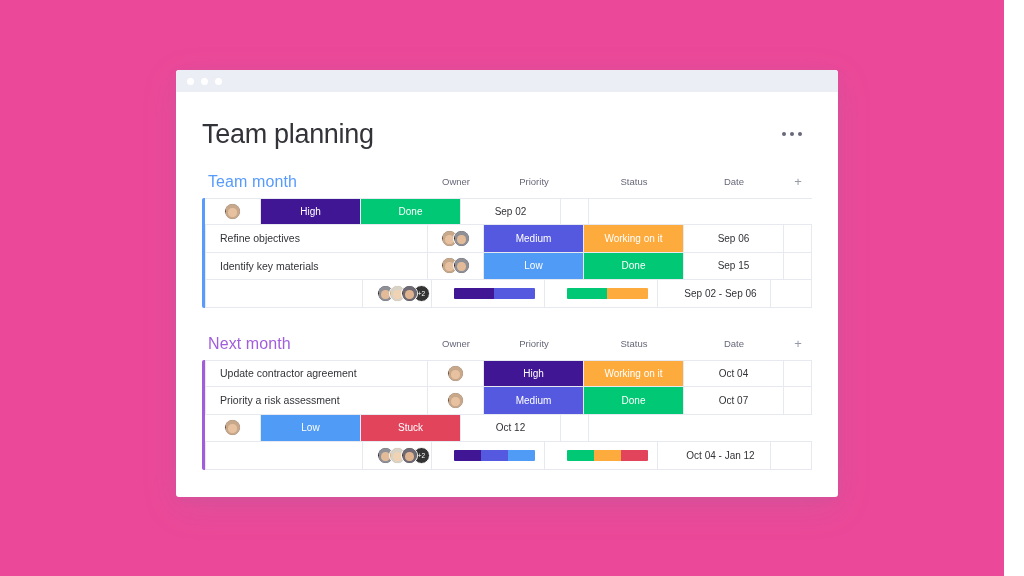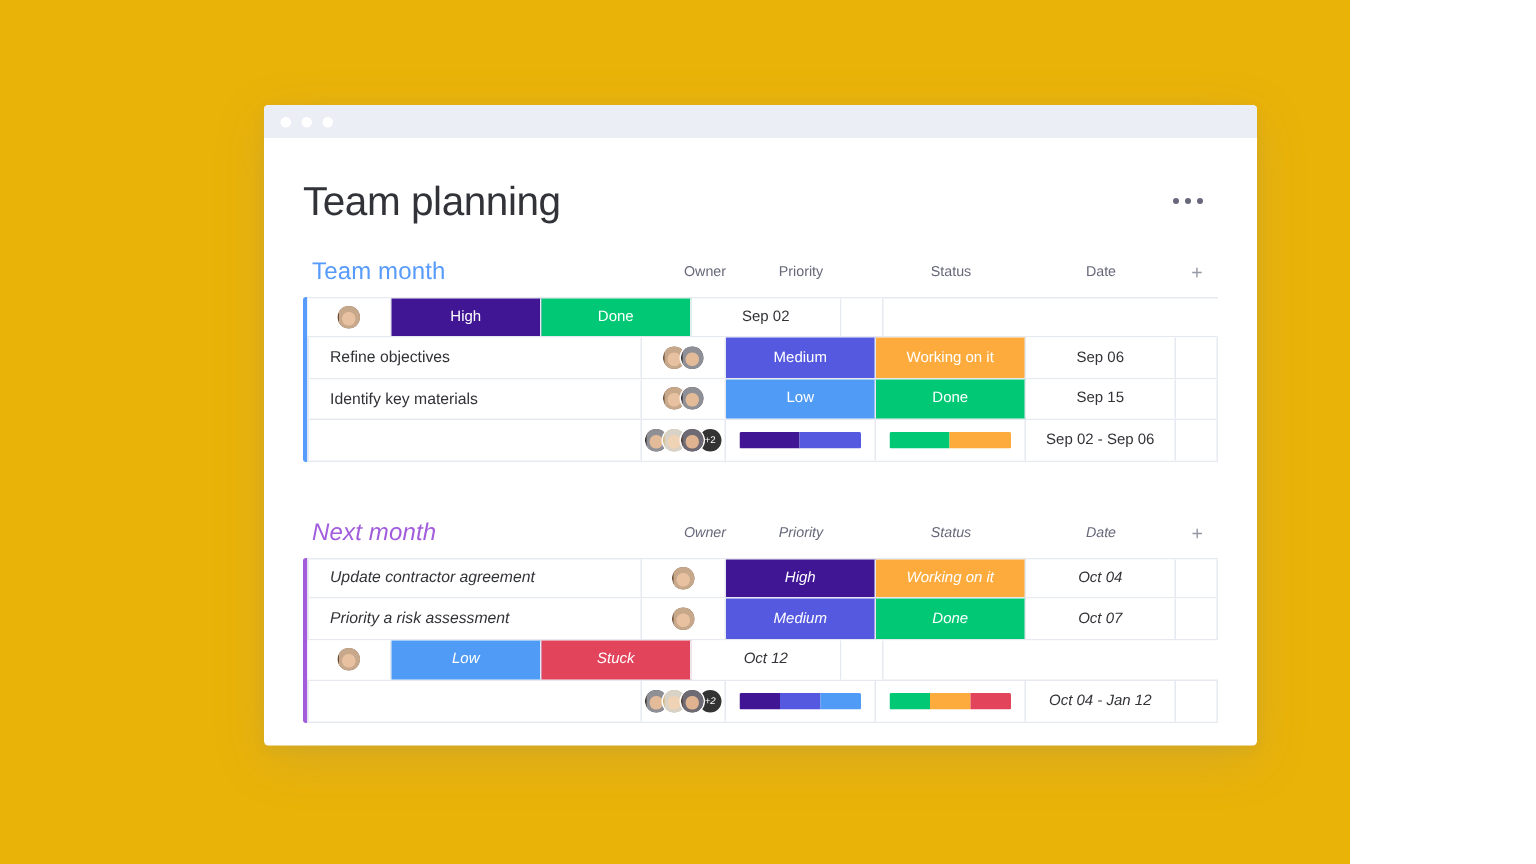--- a/index.html
+++ b/index.html
@@ -3,21 +3,21 @@
 <meta charset="utf-8">
 <style>
   * { box-sizing: border-box; margin: 0; padding: 0; }
   html, body {
     width: 1024px; height: 576px;
     background: #ffffff;
     font-family: "Liberation Sans", sans-serif;
     overflow: hidden;
   }
 
-  .stage { position: relative; width: 900px; height: 576px; background: #eab308; }
+  .stage { position: relative; width: 1004px; height: 576px; background: #ec4899; }
 
   
   .window {
     position: absolute;
     left: 176px; top: 70px;
     width: 662px; height: 427px;
     background: #ffffff;
     border-radius: 3px;
     box-shadow: 0 10px 34px rgba(120,130,160,.17), 0 2px 8px rgba(120,130,160,.10);
     overflow: hidden;
@@ -40,41 +40,41 @@
     font-weight: 400;
     color: #323338;
     letter-spacing: -0.3px;
     line-height: 1.1;
   }
   .kebab { display: flex; gap: 4px; align-items: center; margin-top: 12px; margin-right: 10px; cursor: pointer; }
   .kebab i { width: 4px; height: 4px; border-radius: 50%; background: #676879; display: block; }
 
   
   .section { margin-top: 20px; }
-  .section.next { margin-top: 36px; font-style: italic; }
+  .section.next { margin-top: 24px; }
 
   .colhead {
     display: flex;
     align-items: center;
     height: 24px;
     padding-left: 6px;
   }
   .group-name { font-size: 16px; font-weight: 400; letter-spacing: .1px; }
   .group-name.blue { color: #579bfc; }
   .group-name.purple { color: #a25ddc; }
 
   .spacer { flex: 1 1 auto; }
 
   .chead {
     font-size: 9.5px;
     color: #676879;
     text-align: center;
     flex: 0 0 auto;
   }
-  .c-owner   { width: 56px; text-align: right; }
+  .c-owner   { width: 56px; }
   .c-prio    { width: 100px; }
   .c-status  { width: 100px; }
   .c-date    { width: 100px; }
   .c-add     { width: 28px; color: #9699a6; font-size: 13px; line-height: 1; }
 
   .tbl {
     margin-top: 4px;
     position: relative;
     display: flex;
   }
@@ -89,21 +89,21 @@
   .rows { flex: 1 1 auto; }
 
   .row {
     display: flex;
     align-items: stretch;
     height: 27.5px;
     border-bottom: 1px solid #e6e9ef;
     background: #ffffff;
   }
   .row:first-child { border-top: 1px solid #e6e9ef; }
-  .row.summary { border-bottom: 1px solid #e6e9ef; }
+  .row.summary { border-bottom: 1px solid #e6e9ef; gap: 13px; }
 
   .cell-name {
     flex: 1 1 auto;
     display: flex; align-items: center;
     padding-left: 14px;
     font-size: 10.5px;
     color: #323338;
     border-right: 1px solid #e6e9ef;
     border-left: 1px solid #e6e9ef;
   }

